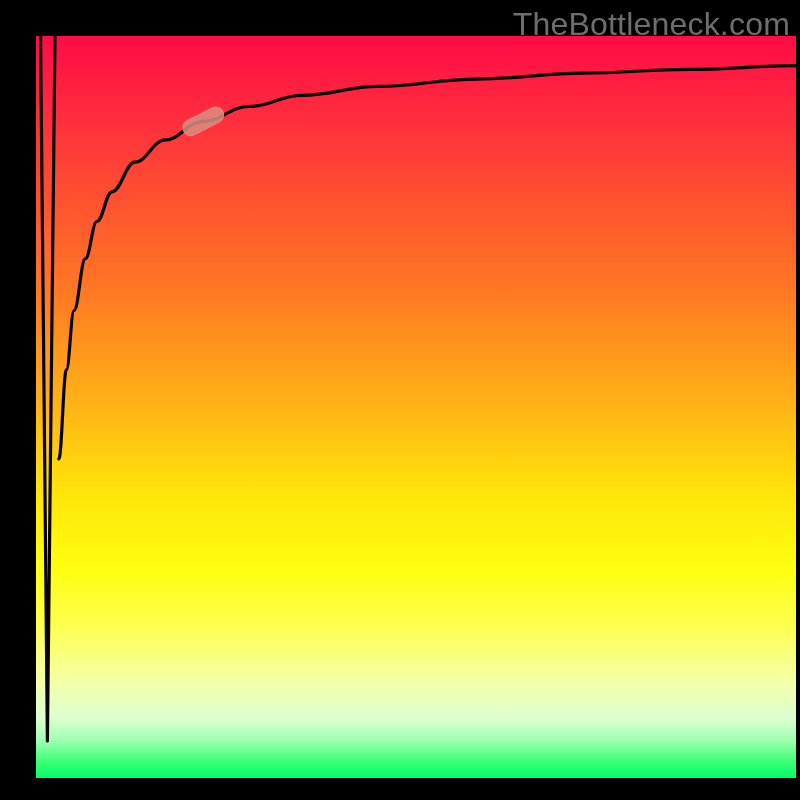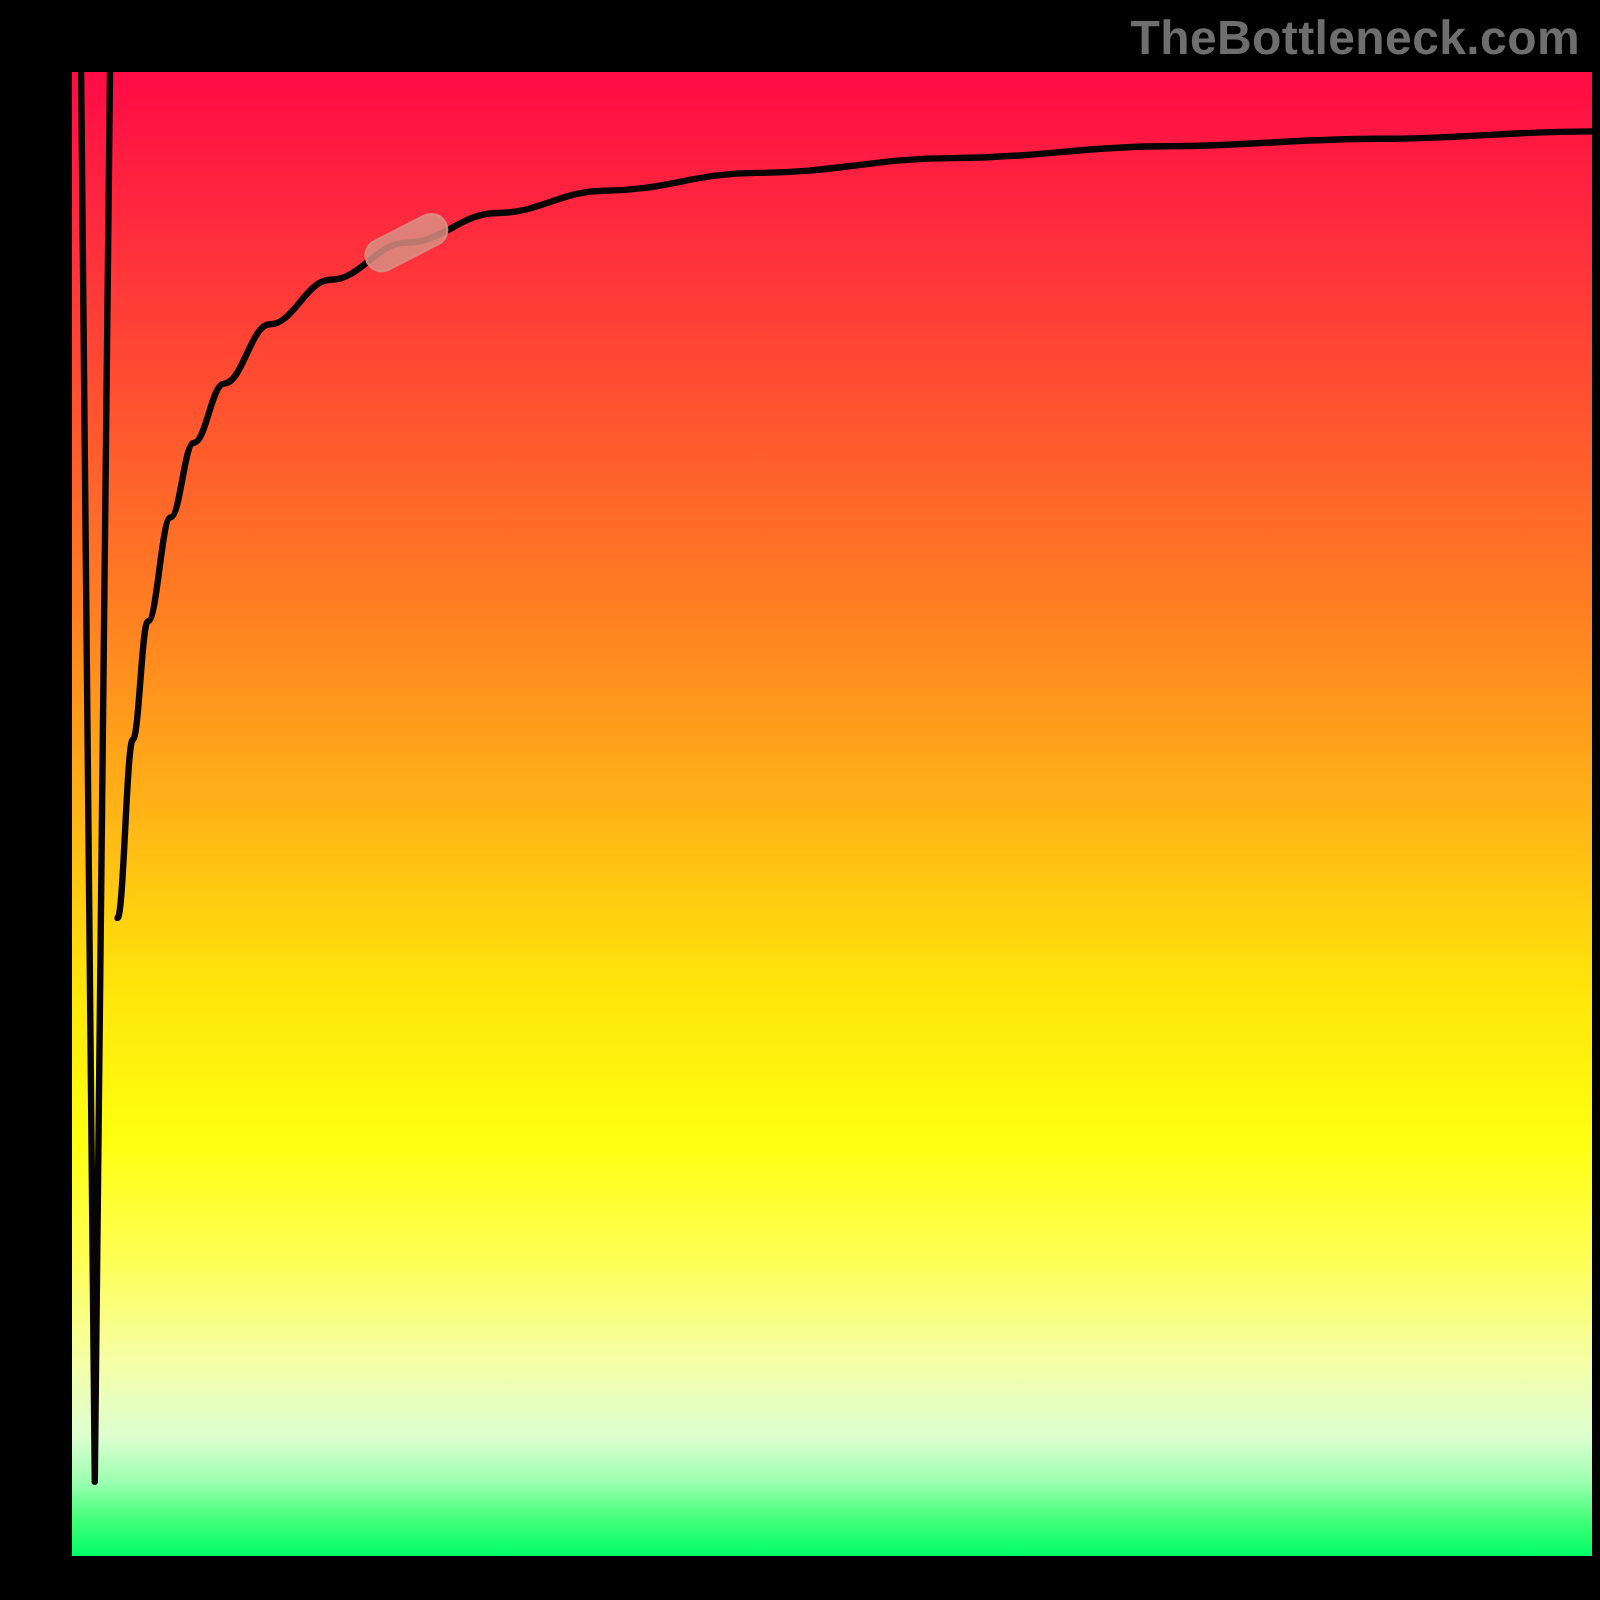--- a/index.html
+++ b/index.html
@@ -36,22 +36,22 @@
     position: absolute;
     left: 0; top: 0;
     width: 100%; height: 100%;
     pointer-events: none;
   }
   .attribution {
     position: absolute;
     top: 6px;
     right: 10px;
     font-family: Arial, Helvetica, sans-serif;
-    font-size: 24px;
-    font-weight: 700;
+    font-size: 32px;
+    font-weight: 400;
     color: #6e6e6e;
     letter-spacing: 0.2px;
   }
 </style>
 </head>
 <body>
 
 <div class="stage">
   <div class="plot-area">
     <svg class="curve-svg" viewBox="0 0 760 742" preserveAspectRatio="none">

